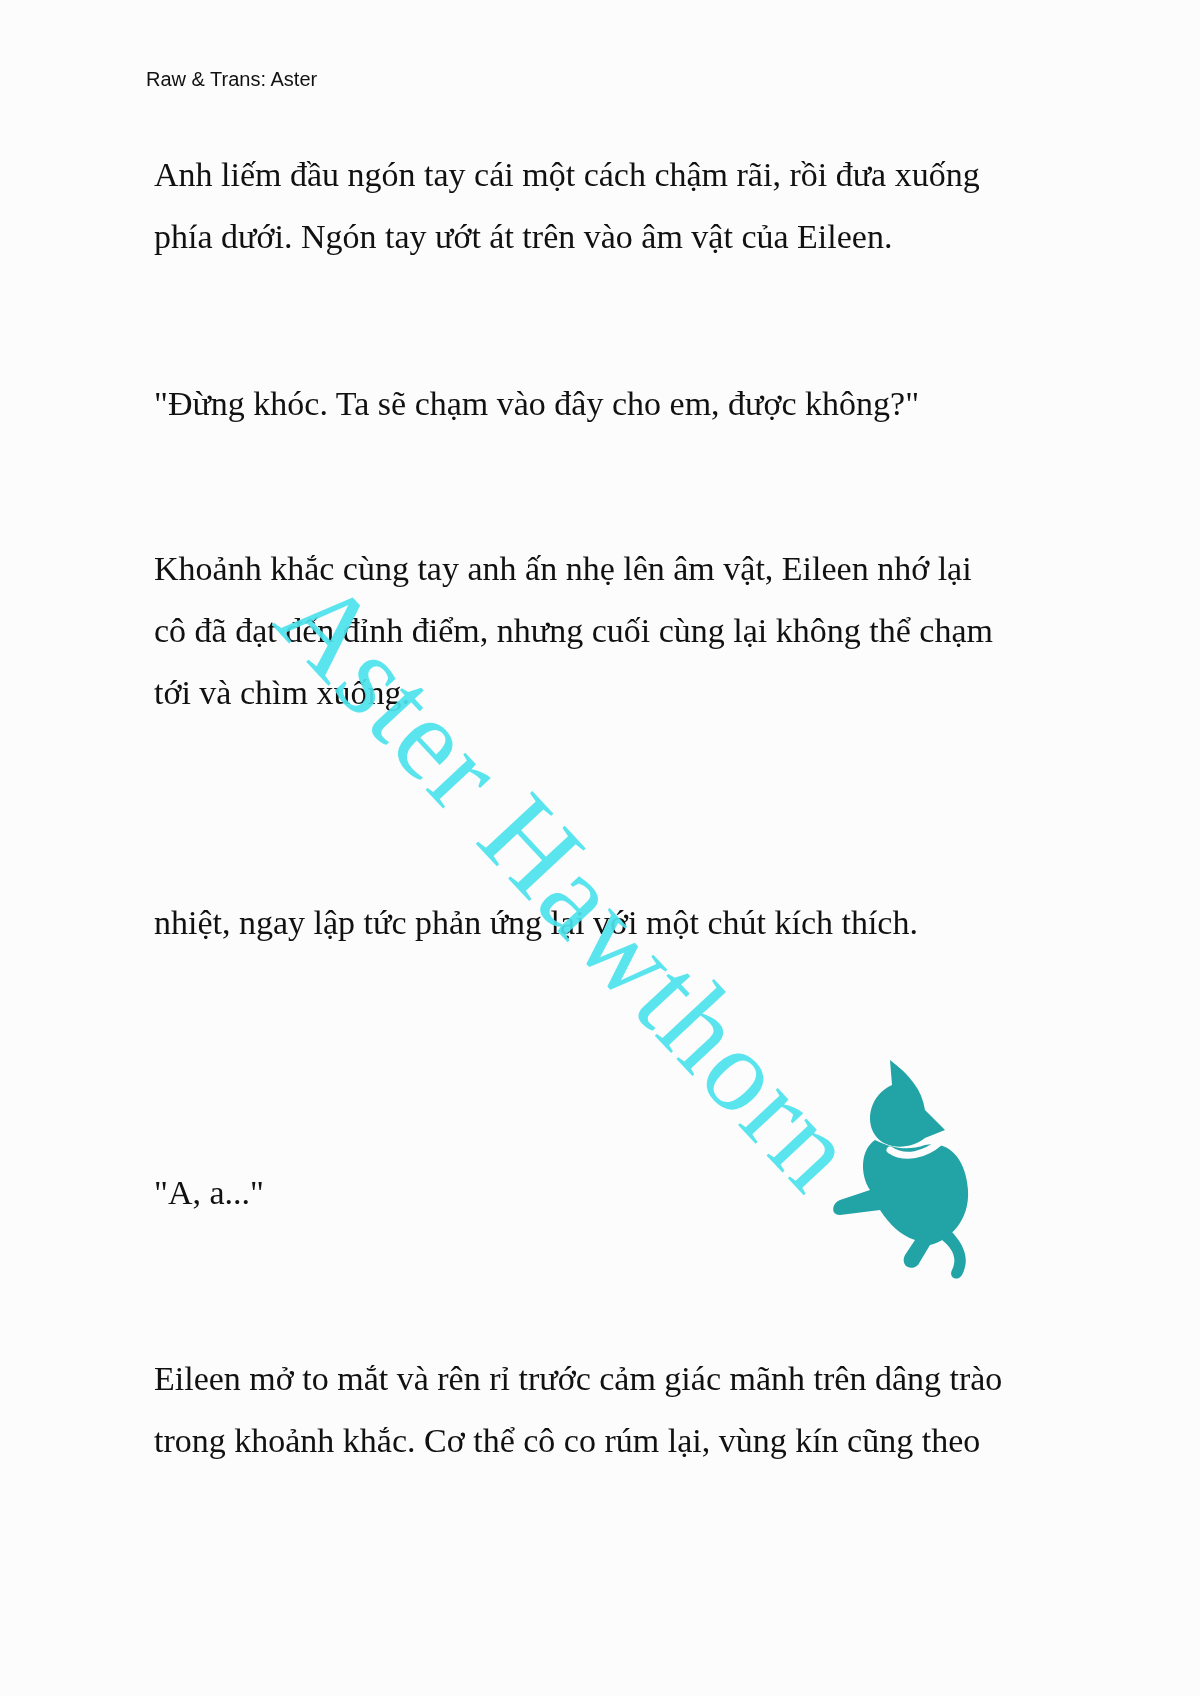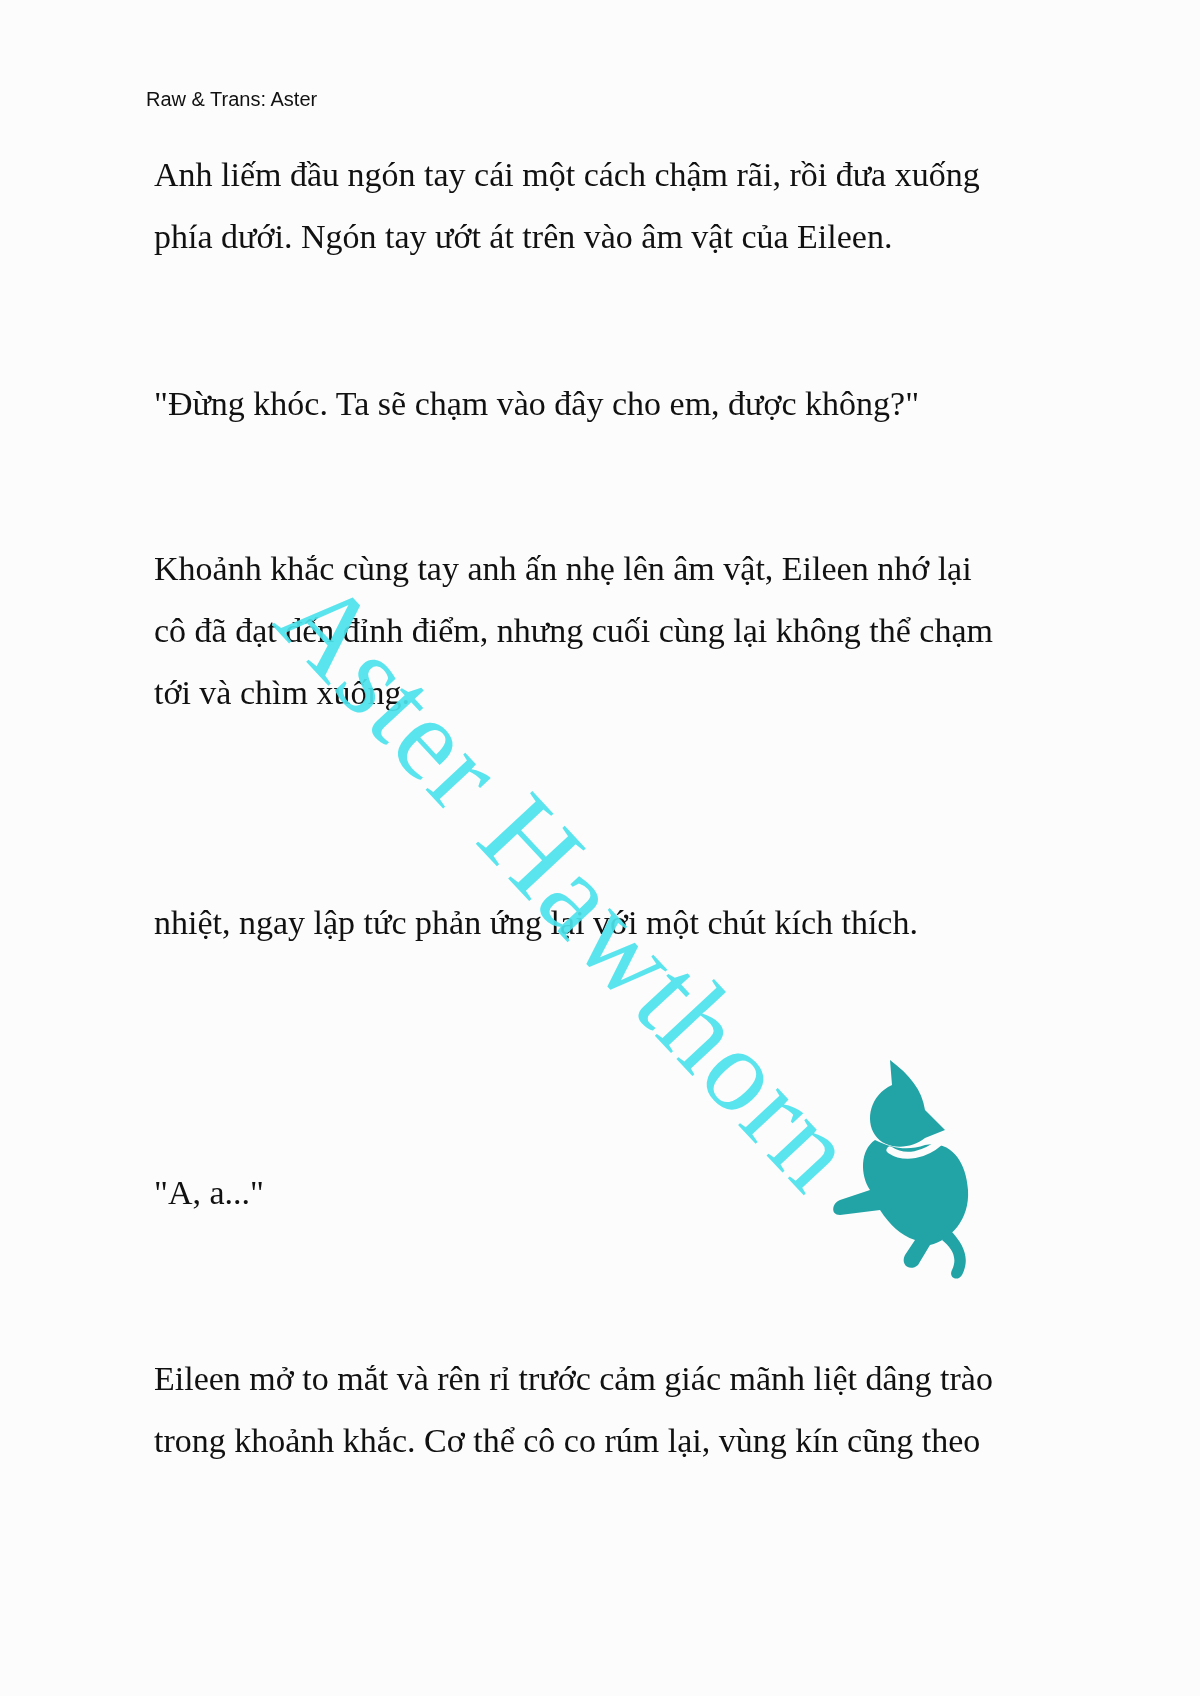--- a/index.html
+++ b/index.html
@@ -2,21 +2,21 @@
 <html><head>
   <meta charset="utf-8">
   <style>
     html, body { margin: 0; padding: 0; }
     body {
       width: 1200px; height: 1696px;
       background: #fcfcfc;
       position: relative; overflow: hidden;
     }
     .header {
-      position: absolute; left: 146px; top: 88px;
+      position: absolute; left: 146px; top: 68px;
       font-family: "Liberation Sans", sans-serif;
       font-size: 20px; color: #111;
     }
     .para {
       position: absolute; left: 146px;
       font-family: "Liberation Serif", serif;
       font-size: 34px; color: #111;
       line-height: 62px; margin: 8px;
       white-space: nowrap;
     }
@@ -55,21 +55,21 @@
 
 <div class="para" style="top:884px">
   <span>nhiệt, ngay lập tức phản ứng lại với một chút kích thích.</span>
 </div>
 
 <div class="para" style="top:1154px">
   <span>"A, a..."</span>
 </div>
 
 <div class="para" style="top:1340px">
-  <span>Eileen mở to mắt và rên rỉ trước cảm giác mãnh liệt dâng trào</span>
+  <span>Eileen mở to mắt và rên rỉ trước cảm giác mãnh trên dâng trào</span>
   <span>trong khoảnh khắc. Cơ thể cô co rúm lại, vùng kín cũng theo</span>
 </div>
 
 <div class="watermark">Aster Hawthorn</div>
 
 <svg class="cat" viewBox="0 0 160 230">
   <g fill="#22a3a6">
     <path d="M60 10 L62 35 C40 45 35 70 45 85 C55 100 80 100 95 88 L115 80 L95 60 C92 40 80 25 60 10 Z"></path>
     <path d="M45 90 C30 100 30 125 40 140 L10 150 C2 153 0 165 10 165 L50 160 C60 175 70 185 85 190 L75 205 C70 215 80 222 88 215 L100 195 C120 190 140 170 138 140 C136 110 120 90 95 95 C80 100 65 100 45 90 Z"></path>
     <path d="M120 180 C135 195 140 210 132 225 C128 232 118 228 122 220 C128 208 122 198 112 190 Z"></path>

